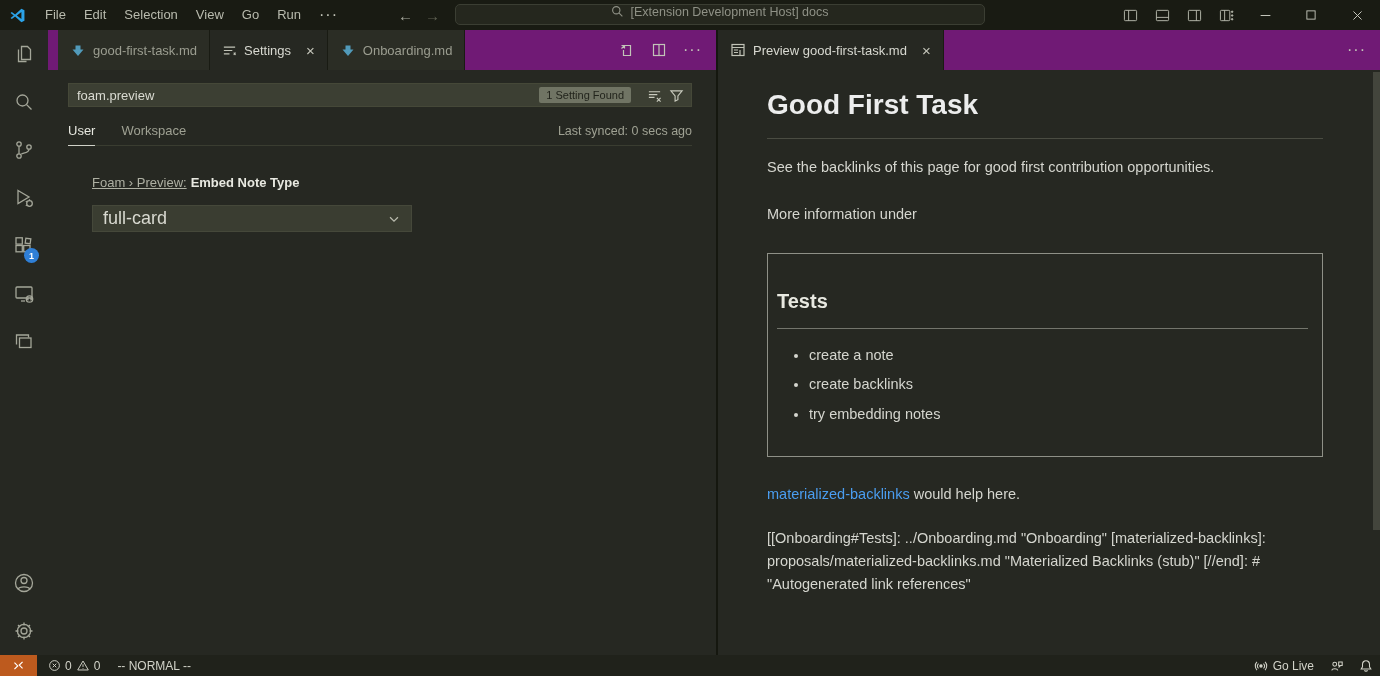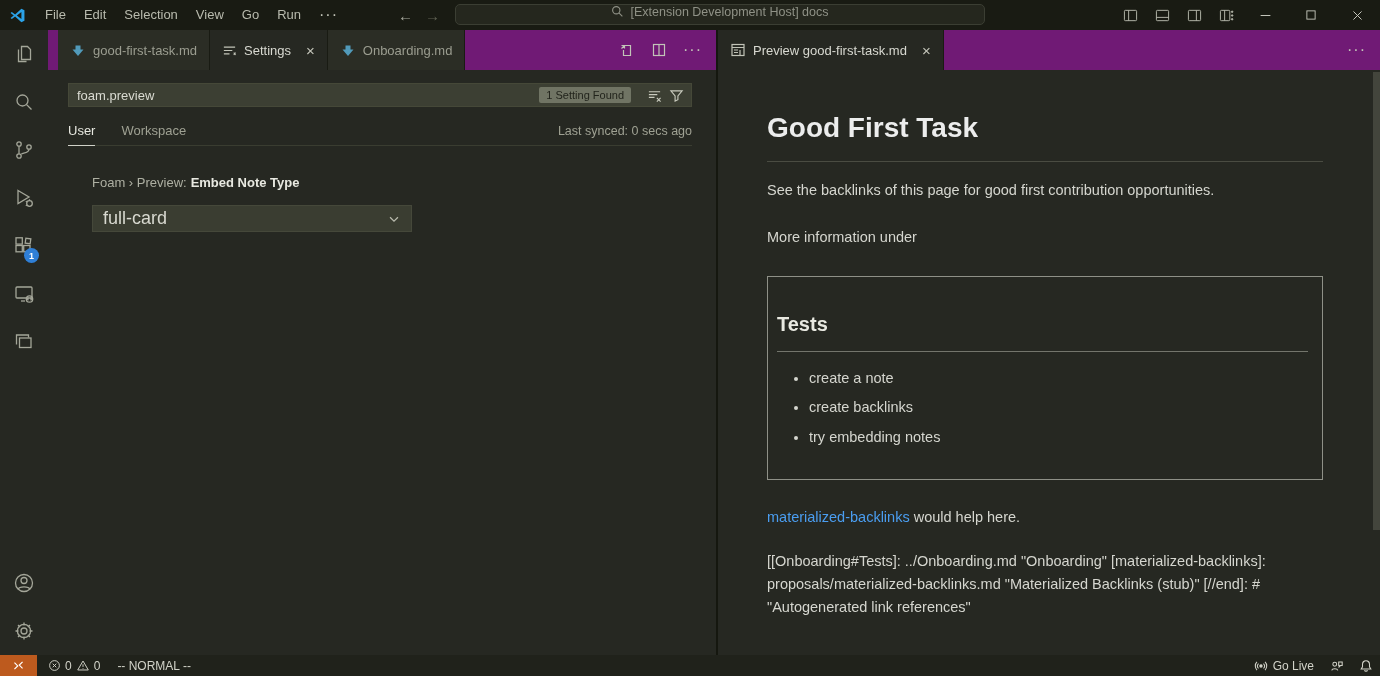--- a/index.html
+++ b/index.html
@@ -31,21 +31,21 @@
   .ab-item { width:48px; height:48px; display:flex; align-items:center; justify-content:center;
              color:#a4a699; position:relative; }
   .ab-badge { position:absolute; right:9px; bottom:7px; width:15px; height:15px; border-radius:50%;
               background:#2f7fd6; color:#fff; font-size:9px; font-weight:bold;
               display:flex; align-items:center; justify-content:center; }
   .ab-spacer { flex:1; }
 
   .editors { flex:1; display:flex; min-width:0; }
   .group-left { width:668px; display:flex; flex-direction:column; }
   .group-divider { width:2px; background:#15170f; }
-  .group-right { flex:1; display:flex; flex-direction:column; position:relative; min-width:0;gap:23px; }
+  .group-right { flex:1; display:flex; flex-direction:column; position:relative; min-width:0; }
 
   .tabstrip { height:40px; background:#701a75; display:flex; align-items:stretch;
               font-size:13px; flex:none; }
   .strip-pad { width:10px; }
   .tab { display:flex; align-items:center; gap:7px; padding:0 12px; background:#2b2d25;
          color:#9b9d90; border-right:1px solid #191b13; white-space:nowrap; }
   .tab.active { background:#262822; color:#d8d9d1; }
   .tab .close-x { margin-left:8px; color:#c5c6bb; font-size:15px; line-height:1; }
   .strip-actions { margin-left:auto; display:flex; align-items:center; gap:16px;
                    padding-right:14px; color:#c2c4b8; }
@@ -60,21 +60,21 @@
   .result-badge { background:#707464; color:#22241c; font-size:11px; padding:2px 7px;
                   border-radius:2px; margin-right:9px; white-space:nowrap; }
   .search-icon-btn { color:#c9cbbe; display:flex; margin-left:7px; }
   .scope-row { margin-top:16px; display:flex; align-items:flex-end;
                border-bottom:1px solid #3a3d31; font-size:13px; color:#9fa193; }
   .scope { margin-right:26px; padding-bottom:7px; }
   .scope.active { color:#e6e7df; border-bottom:1px solid #d0d1c8; margin-bottom:-1px; }
   .last-synced { margin-left:auto; font-size:12.5px; padding-bottom:7px; }
   .setting { margin-top:29px; padding-left:24px; }
   .setting-title { font-size:13px; color:#aeb0a3; }
-  .setting-title .cat { margin-right:4px; }
+  .setting-title .cat { margin-right:4px;text-decoration:underline; }
   .setting-title .name { color:#e8e9e1; font-weight:bold; }
   .select-box { margin-top:15px; width:320px; height:27px; background:#3a3d31;
                 border:1px solid #45483a; display:flex; align-items:center;
                 justify-content:space-between; padding:0 10px; color:#d8d9d0; font-size:18px; }
 
   
   .preview-body { flex:1; padding:14px 0 0 49px; color:#d5d6cf; }
   .preview-content { width:556px; font-size:14.5px; line-height:1.5; }
   .md-h1 { font-size:28px; font-weight:bold; color:#eceded; padding-bottom:12px;
            border-bottom:1px solid #4a4c42; }

